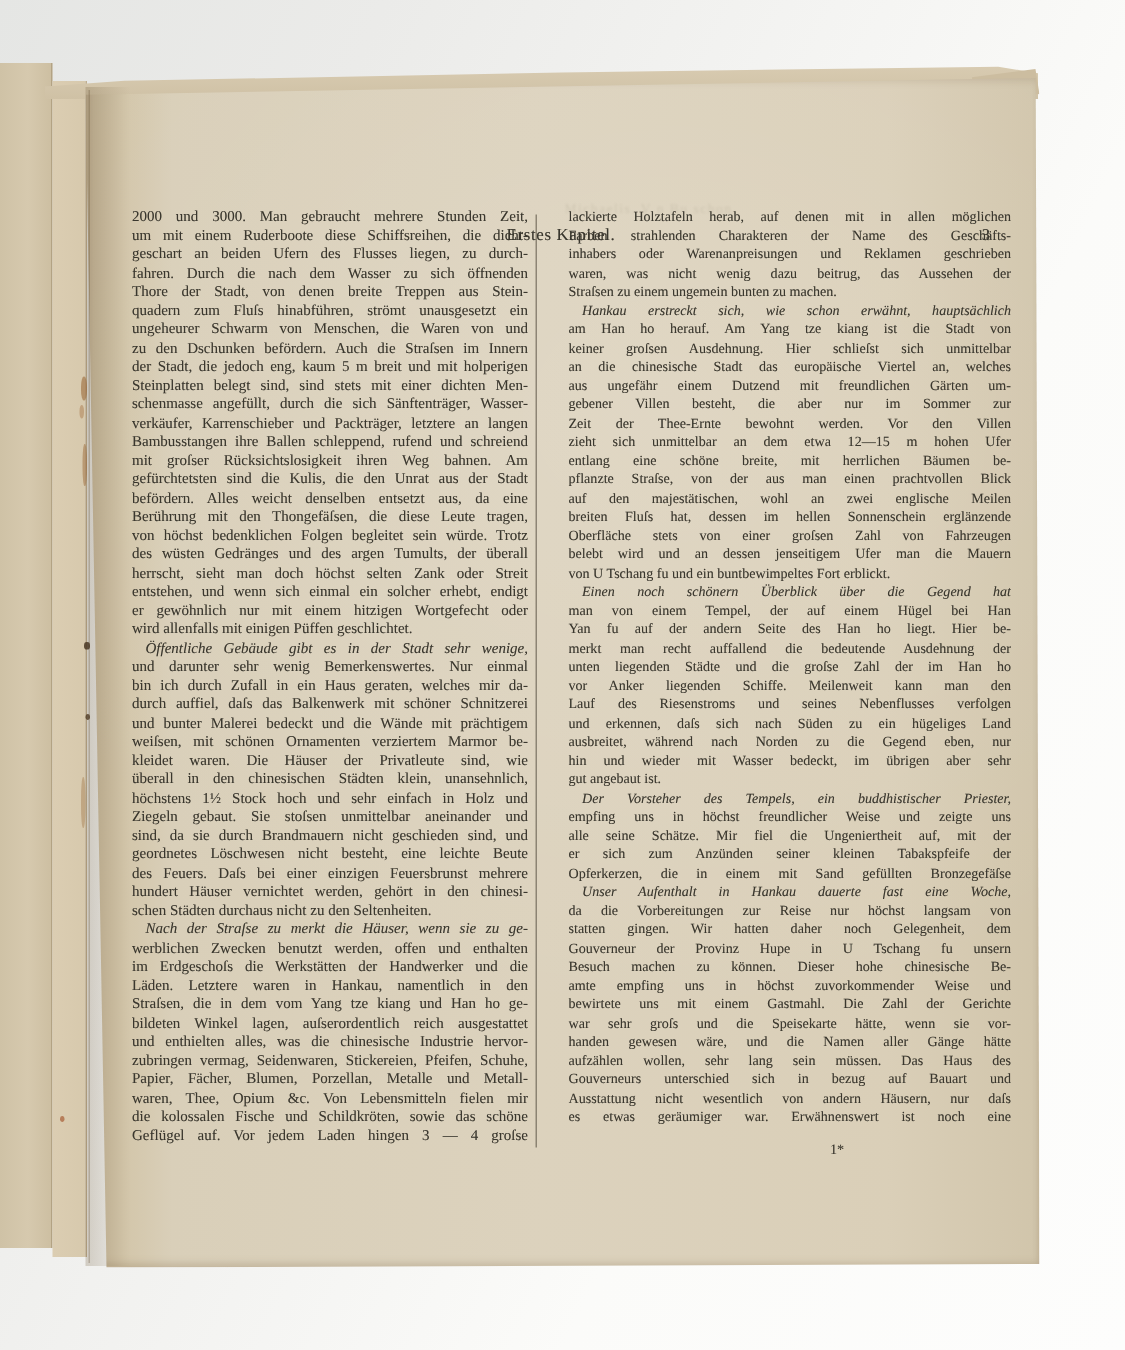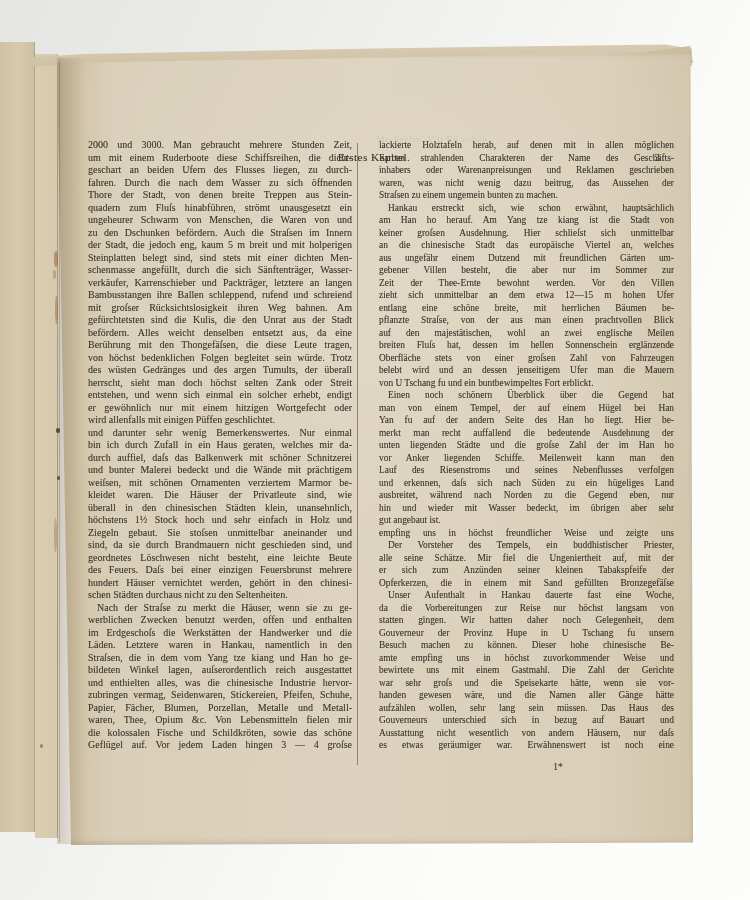--- a/index.html
+++ b/index.html
@@ -62,21 +62,21 @@
     font-size:9px;color:#6e6852;opacity:.13;filter:blur(.6px);
     letter-spacing:1px;
   }
   .col{top:139px;}
   .col-left{left:88px;width:264px;font-size:10px;}
   .col-right{left:379px;width:295px;font-size:9.4px;}
   .tline{
     height:12.5px;line-height:12.5px;overflow:hidden;
     text-align:justify;text-align-last:justify;
   }
-  .tline.indent{text-indent:9px;}
+  .tline.indent{text-indent:9px;font-style:italic;}
   .tline.pend{text-align-last:left;}
   .divider{
     left:357px;top:143px;width:1px;height:622px;
     background:rgba(72,66,52,.55);
   }
   .signature{left:543px;top:762px;width:30px;text-align:center;font-size:9.5px;}
 </style>
 </head>
 <body>
 
@@ -123,20 +123,21 @@
     <div class="tline">mit groſser Rücksichtslosigkeit ihren Weg bahnen.  Am</div>
     <div class="tline">gefürchtetsten sind die Kulis, die den Unrat aus der Stadt</div>
     <div class="tline">befördern.  Alles weicht denselben entsetzt aus, da eine</div>
     <div class="tline">Berührung mit den Thongefäſsen, die diese Leute tragen,</div>
     <div class="tline">von höchst bedenklichen Folgen begleitet sein würde.  Trotz</div>
     <div class="tline">des wüsten Gedränges und des argen Tumults, der überall</div>
     <div class="tline">herrscht, sieht man doch höchst selten Zank oder Streit</div>
     <div class="tline">entstehen, und wenn sich einmal ein solcher erhebt, endigt</div>
     <div class="tline">er gewöhnlich nur mit einem hitzigen Wortgefecht oder</div>
     <div class="tline pend">wird allenfalls mit einigen Püffen geschlichtet.</div>
+    <div class="tline indent">Öffentliche Gebäude gibt es in der Stadt sehr wenige,</div>
     <div class="tline">und darunter sehr wenig Bemerkenswertes.  Nur einmal</div>
     <div class="tline">bin ich durch Zufall in ein Haus geraten, welches mir da-</div>
     <div class="tline">durch auffiel, daſs das Balkenwerk mit schöner Schnitzerei</div>
     <div class="tline">und bunter Malerei bedeckt und die Wände mit prächtigem</div>
     <div class="tline">weiſsen, mit schönen Ornamenten verziertem Marmor be-</div>
     <div class="tline">kleidet waren.  Die Häuser der Privatleute sind, wie</div>
     <div class="tline">überall in den chinesischen Städten klein, unansehnlich,</div>
     <div class="tline">höchstens 1½ Stock hoch und sehr einfach in Holz und</div>
     <div class="tline">Ziegeln gebaut.  Sie stoſsen unmittelbar aneinander und</div>
     <div class="tline">sind, da sie durch Brandmauern nicht geschieden sind, und</div>
@@ -182,22 +183,22 @@
     <div class="tline">man von einem Tempel, der auf einem Hügel bei Han</div>
     <div class="tline">Yan fu auf der andern Seite des Han ho liegt.  Hier be-</div>
     <div class="tline">merkt man recht auffallend die bedeutende Ausdehnung der</div>
     <div class="tline">unten liegenden Städte und die groſse Zahl der im Han ho</div>
     <div class="tline">vor Anker liegenden Schiffe.  Meilenweit kann man den</div>
     <div class="tline">Lauf des Riesenstroms und seines Nebenflusses verfolgen</div>
     <div class="tline">und erkennen, daſs sich nach Süden zu ein hügeliges Land</div>
     <div class="tline">ausbreitet, während nach Norden zu die Gegend eben, nur</div>
     <div class="tline">hin und wieder mit Wasser bedeckt, im übrigen aber sehr</div>
     <div class="tline pend">gut angebaut ist.</div>
+    <div class="tline indent">Der Vorsteher des Tempels, ein buddhistischer Priester,</div>
     <div class="tline">empfing uns in höchst freundlicher Weise und zeigte uns</div>
-    <div class="tline indent">Der Vorsteher des Tempels, ein buddhistischer Priester,</div>
     <div class="tline">alle seine Schätze.  Mir fiel die Ungeniertheit auf, mit der</div>
     <div class="tline">er sich zum Anzünden seiner kleinen Tabakspfeife der</div>
     <div class="tline">Opferkerzen, die in einem mit Sand gefüllten Bronzegefäſse</div>
     <div class="tline indent">Unser Aufenthalt in Hankau dauerte fast eine Woche,</div>
     <div class="tline">da die Vorbereitungen zur Reise nur höchst langsam von</div>
     <div class="tline">statten gingen.  Wir hatten daher noch Gelegenheit, dem</div>
     <div class="tline">Gouverneur der Provinz Hupe in U Tschang fu unsern</div>
     <div class="tline">Besuch machen zu können.  Dieser hohe chinesische Be-</div>
     <div class="tline">amte empfing uns in höchst zuvorkommender Weise und</div>
     <div class="tline">bewirtete uns mit einem Gastmahl.  Die Zahl der Gerichte</div>

